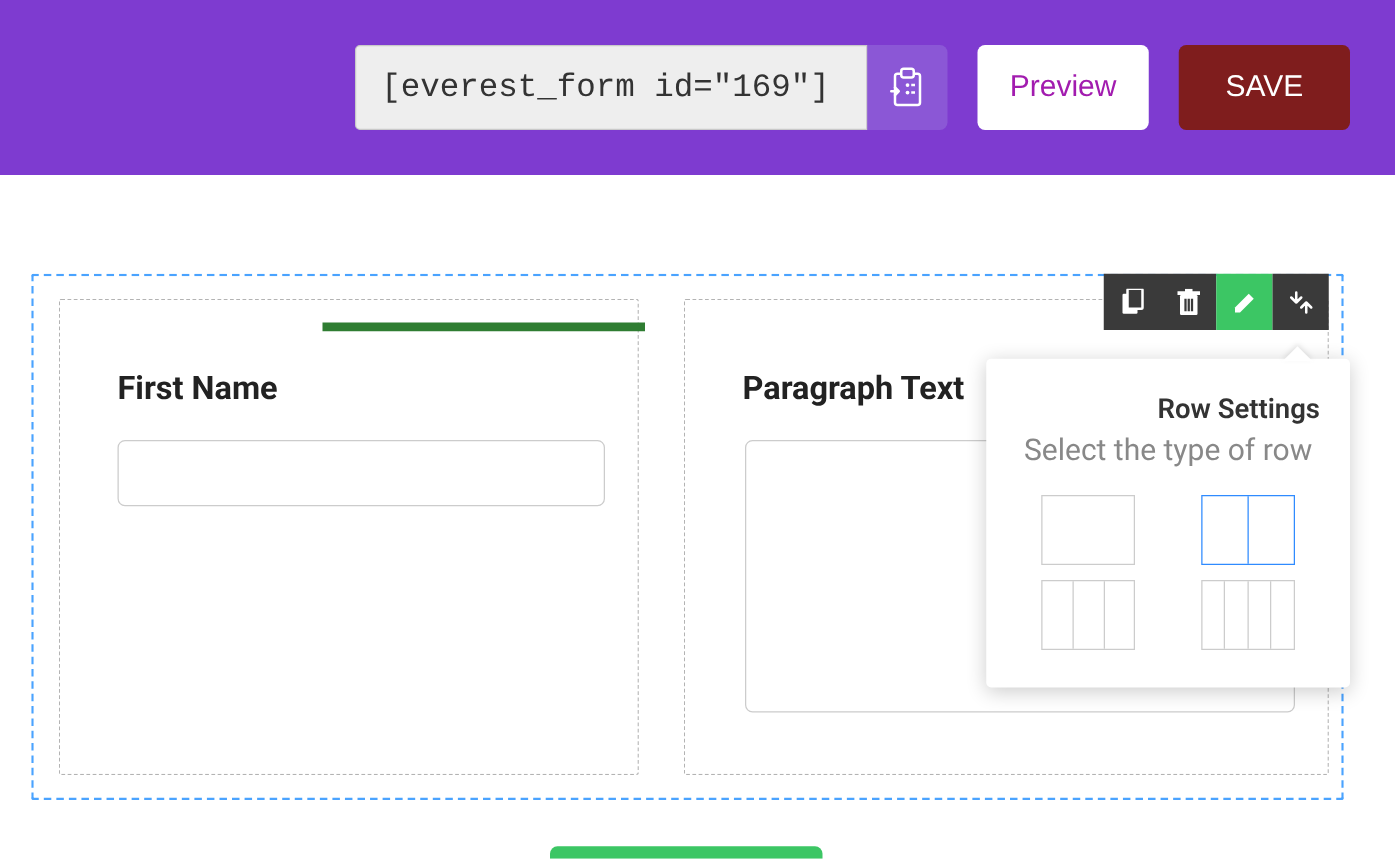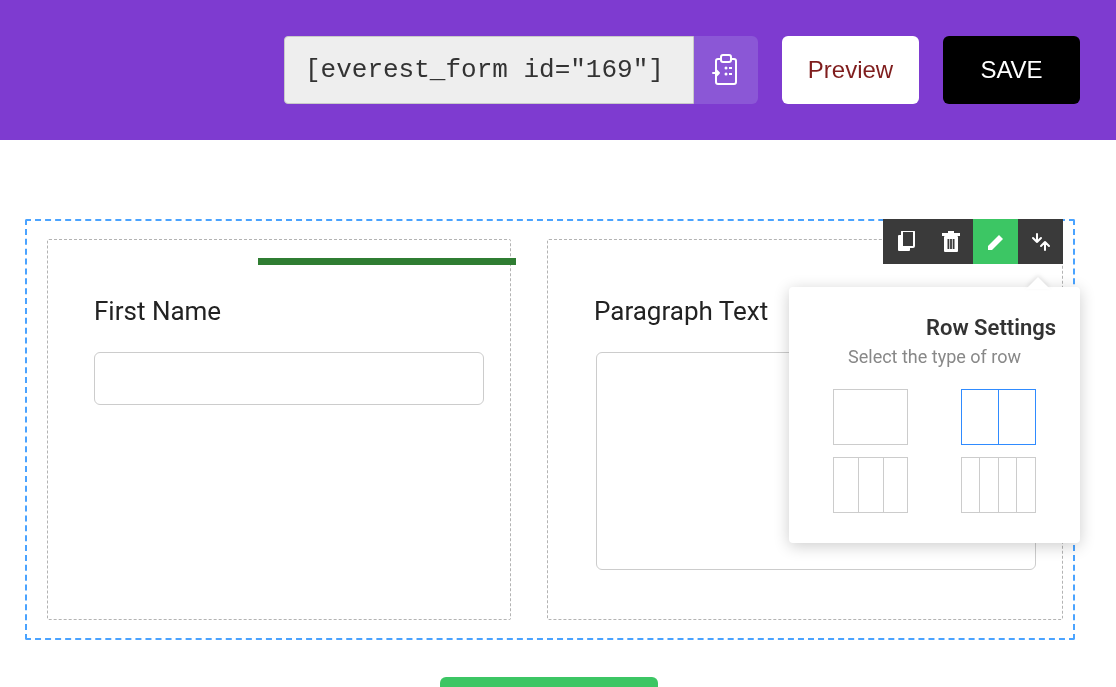--- a/index.html
+++ b/index.html
@@ -3,43 +3,43 @@
 <meta charset="utf-8">
 <style>
   * { box-sizing: border-box; margin: 0; padding: 0; }
   body { font-family: -apple-system, BlinkMacSystemFont, "Segoe UI", Roboto, Helvetica, Arial, sans-serif; background: #fff; width: 1116px; height: 687px; overflow: hidden; position: relative; }
 
   
   .header { background: #7e3bd0; height: 140px; width: 100%; display: flex; align-items: center; justify-content: flex-end; padding-right: 36px; gap: 24px; }
   .shortcode-wrap { display: flex; align-items: stretch; height: 68px; }
   .shortcode-input { width: 410px; background: #eeeeee; border: 1px solid #c9c9c9; border-radius: 4px 0 0 4px; padding: 0 20px; font-family: "Courier New", Courier, monospace; font-size: 26px; color: #333; outline: none; }
   .shortcode-btn { width: 64px; background: #8b57d6; border: none; border-radius: 0 6px 6px 0; display: flex; align-items: center; justify-content: center; cursor: pointer; }
-  .preview-btn { height: 68px; width: 137px; background: #fff; border: none; border-radius: 6px; font-size: 24px; color: #7f1d1d; cursor: pointer; }
-  .save-btn { height: 68px; width: 137px; background: #000000; border: none; border-radius: 6px; font-size: 24px; font-weight: 500; color: #fff; cursor: pointer; }
+  .preview-btn { height: 68px; width: 137px; background: #fff; border: none; border-radius: 6px; font-size: 24px; color: #a21caf; cursor: pointer; }
+  .save-btn { height: 68px; width: 137px; background: #7f1d1d; border: none; border-radius: 6px; font-size: 24px; font-weight: 500; color: #fff; cursor: pointer; }
 
   
   .builder { position: absolute; top: 219px; left: 25px; right: 41px; height: 421px; border: 2px dashed #4aa3ff; border-radius: 2px; padding: 18px 20px; display: flex; gap: 36px; }
   .col { flex: 1; border: 1px dashed #b3b3b3; border-radius: 2px; padding: 32px 26px; position: relative; background: #fff; }
   .col.left { }
   .col .green-marker { position: absolute; top: 18px; left: 210px; width: 258px; height: 7px; background: #2f7d32; }
-  .field-label { font-size: 26px; font-weight: 400; color: #222; margin-bottom: 26px; margin-top: 24px; margin-left: 20px; }
+  .field-label { font-size: 26px; font-weight: 700; color: #222; margin-bottom: 26px; margin-top: 24px; margin-left: 20px; }
   .text-input { width: 390px; height: 53px; border: 1px solid #ccc; border-radius: 6px; margin-left: 20px; }
   .textarea { width: 440px; height: 218px; border: 1px solid #ccc; border-radius: 6px; margin-left: 22px; resize: none; }
 
   
   .row-toolbar { position: absolute; top: -21px; right: -1px; display: flex; z-index: 5; }
   .tool-btn { width: 45px; height: 45px; border: none; display: flex; align-items: center; justify-content: center; cursor: pointer; color: #fff; }
   .tool-btn.dark { background: #3a3a3a; }
   .tool-btn.green { background: #3cc664; }
 
   
   .popover { position: absolute; top: 47px; right: -18px; width: 291px; background: #fff; border-radius: 4px; box-shadow: 0 3px 16px rgba(0,0,0,0.2); padding: 28px 24px 30px 24px; z-index: 6; }
   .popover::before { content: ""; position: absolute; top: -10px; right: 30px; width: 0; height: 0; border-left: 12px solid transparent; border-right: 12px solid transparent; border-bottom: 12px solid #fff; filter: drop-shadow(0 -2px 2px rgba(0,0,0,0.1)); }
   .popover h3 { text-align: right; font-size: 22px; font-weight: 600; color: #333; margin-bottom: 6px; }
-  .popover p { text-align: center; font-size: 18px; color: #888; margin-bottom: 22px; }
+  .popover p { text-align: center; font-size: 24px; color: #888; margin-bottom: 22px; }
   .row-options { display: grid; grid-template-columns: 1fr 1fr; gap: 12px; justify-items: center; }
   .row-opt { width: 75px; height: 56px; border: 1px solid #ccc; display: flex; cursor: pointer; }
   .row-opt.selected { border: 1px solid #2f8bff; }
   .row-opt .c { flex: 1; border-right: 1px solid #ccc; }
   .row-opt.selected .c { border-right: 1px solid #2f8bff; }
   .row-opt .c:last-child { border-right: none; }
 
   
   .bottom-green { position: absolute; bottom: 0; left: 440px; width: 218px; height: 10px; background: #3cc664; border-radius: 6px 6px 0 0; }
 

